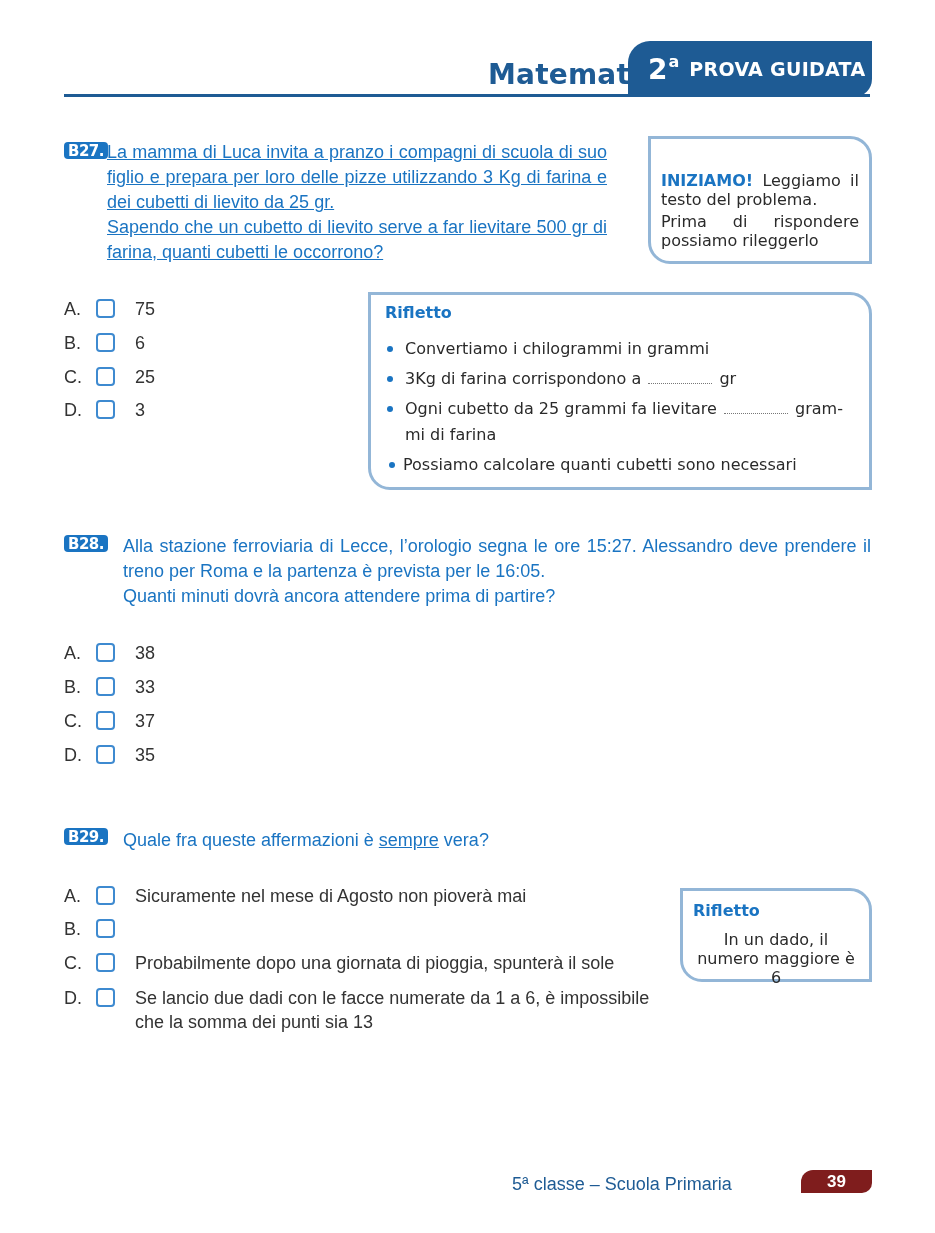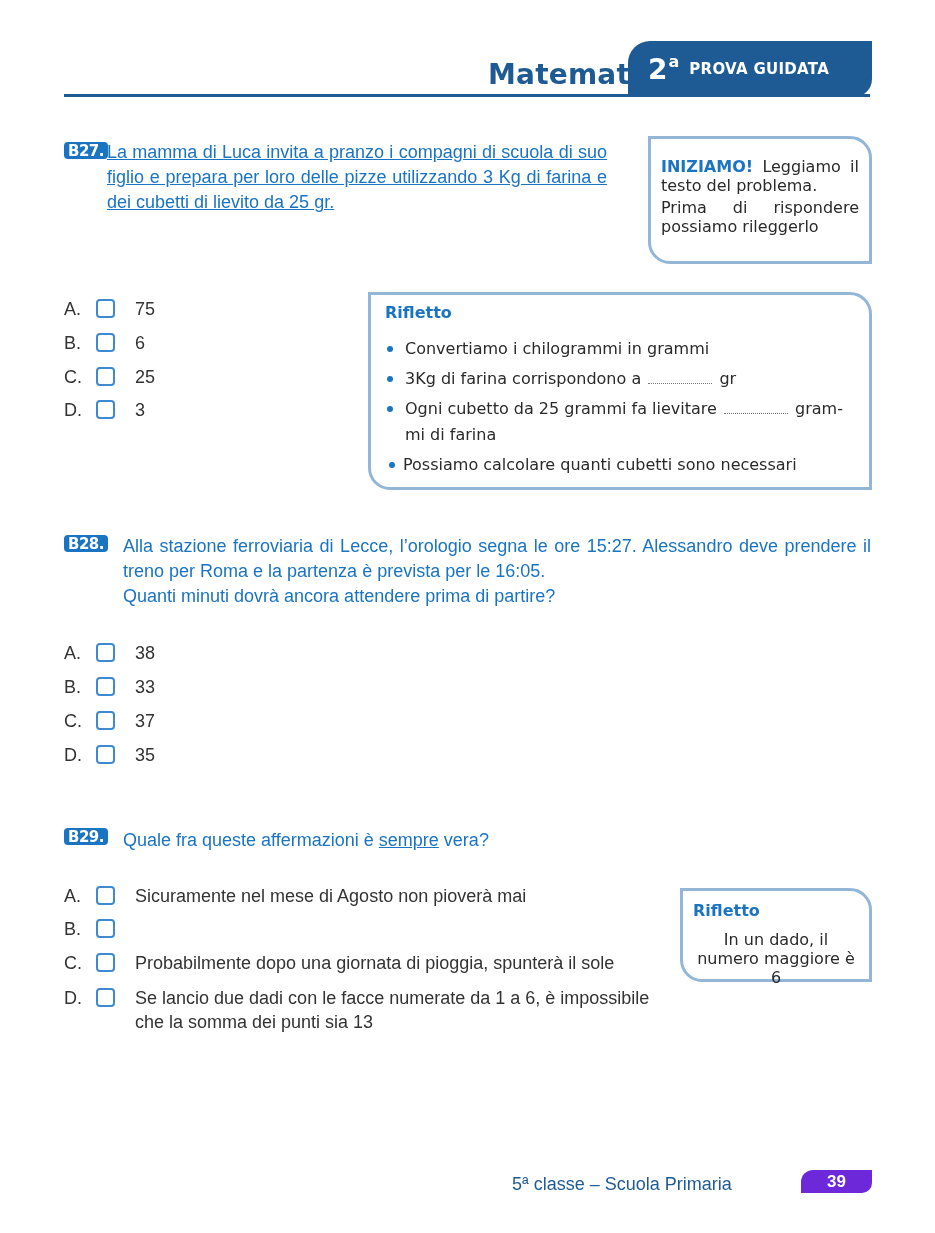--- a/index.html
+++ b/index.html
@@ -37,21 +37,21 @@
       border-top-left-radius: 22px;
       border-bottom-right-radius: 18px;
       color: #fff;
       font-family: "DejaVu Sans", sans-serif;
       font-weight: bold;
       display: flex; align-items: center;
       padding-left: 20px;
     }
     .prova-tab .num { font-size: 28px; }
     .prova-tab .sup { font-size: 16px; vertical-align: super; position: relative; top: -8px; margin-left: 1px; }
-    .prova-tab .lbl { font-size: 15px; margin-left: 10px; letter-spacing: 0.3px; }
+    .prova-tab .lbl { font-size: 19px; margin-left: 10px; letter-spacing: 0.3px; }
 
     
     .qbadge {
       position: absolute;
       background: #1a74c2;
       color: #fff;
       font-family: "DejaVu Sans", sans-serif;
       font-weight: bold;
       font-size: 15px;
       border-radius: 4px;
@@ -102,21 +102,21 @@
     }
     .note .title {
       color: #1a74c2;
       font-weight: bold;
       text-align: left;
       font-size: 16px;
     }
     .iniziamo {
       left: 648px; top: 136px;
       width: 224px; height: 128px;
-      padding: 18px 10px 0 10px;
+      padding: 32px 10px 0 10px;
       font-size: 16px;
       line-height: 19px;
     }
     .iniziamo p { text-align: justify; text-align-last: left; }
     .iniziamo .hl { color: #1a74c2; font-weight: bold; }
 
     .rifletto1 {
       left: 368px; top: 292px;
       width: 504px; height: 198px;
       padding: 8px 14px 0 14px;
@@ -164,21 +164,21 @@
     .footer-text {
       position: absolute;
       left: 512px; top: 1174px;
       font-size: 18px;
       color: #1e5b94;
     }
     .page-num {
       position: absolute;
       left: 801px; top: 1170px;
       width: 71px; height: 23px;
-      background: #6d28d9;
+      background: #7f1d1d;
       color: #fff;
       font-weight: bold;
       font-size: 17px;
       border-top-left-radius: 12px;
       border-bottom-right-radius: 10px;
       display: flex; align-items: center; justify-content: center;
     }
     .u { text-decoration: underline; }
   </style>
 </head>
@@ -188,20 +188,21 @@
 <div class="prova-tab">
   <span class="num">2</span>
     <span class="sup">a</span>
   <span class="lbl">PROVA GUIDATA</span>
 </div>
 <div class="header-line"></div>
 
 <div class="qbadge" style="left:64px; top:142px;">B27.</div>
 <div class="qtext justify" style="left:107px; top:140px; width:500px;text-decoration:underline;">
   <div>La mamma di Luca invita a pranzo i compagni di scuola di suo figlio e prepara per loro delle pizze utilizzando 3 Kg di farina e dei cubetti di lievito da 25 gr.</div>
+  <div>Sapendo che un cubetto di lievito serve a far lievitare 500 gr di farina, quanti cubetti le occorrono?</div>
 </div>
 
 <div class="note iniziamo">
   <p><span class="hl">INIZIAMO!</span><span> Leggiamo il testo del problema.</span></p>
   <p style="margin-top:3px;">Prima di rispondere possiamo rileggerlo</p>
 </div>
 
 <div class="option" style="top:297px;">
   <span class="letter">A.</span>
   <span class="box"></span>

